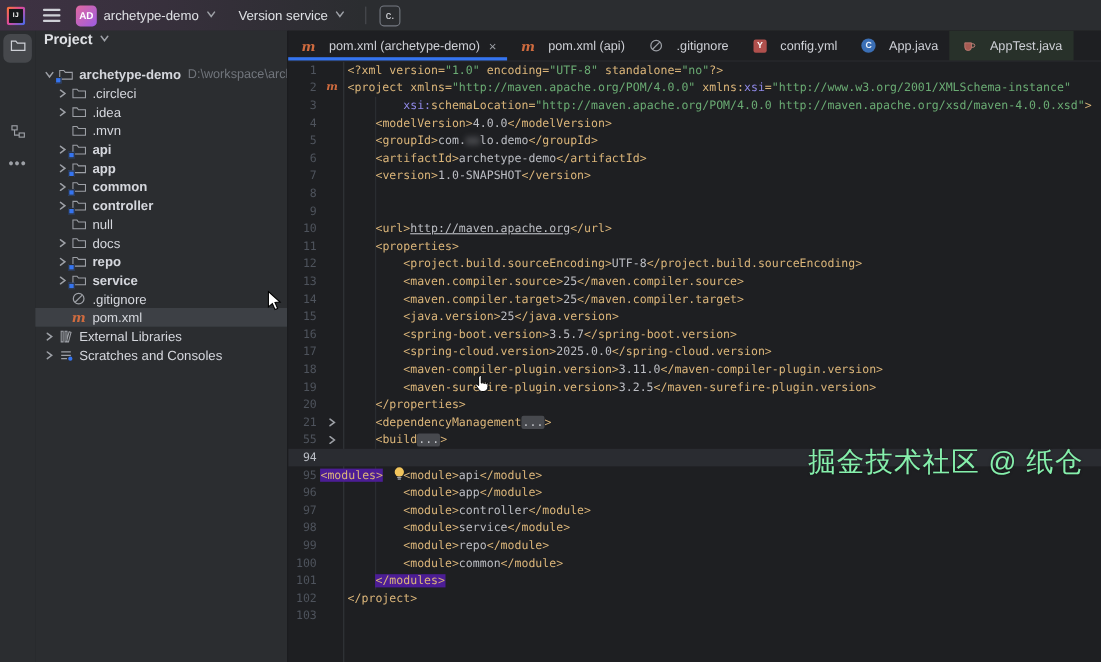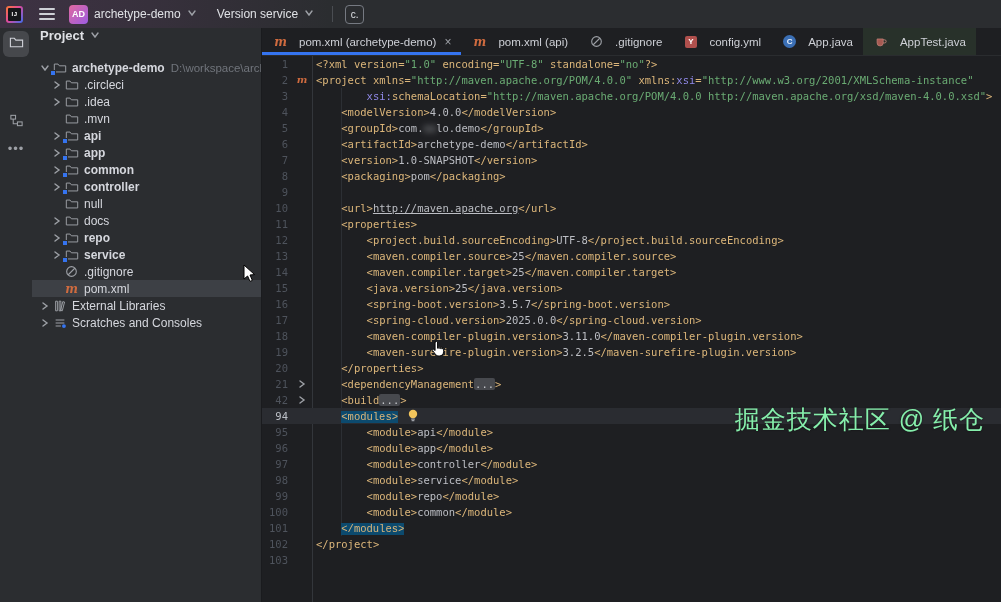--- a/index.html
+++ b/index.html
@@ -60,34 +60,34 @@
   .tab { display:flex; align-items:center; gap:6px; padding:0 10px; font-size:11.5px; color:#ced0d6;
     cursor:pointer; border-bottom:3px solid transparent; padding-top:3px; }
   .tab.active { border-bottom-color:#3574f0; }
   .tab.tinted { background:#28312a; }
   .tab-close { color:#9da0a6; font-size:12px; margin-left:2px; }
   #code-area { position:relative; height:546px; overflow:hidden;
     font-family:"DejaVu Sans Mono", monospace; font-size:10.5px; line-height:16px; }
   #gutter-line { position:absolute; left:50px; top:0; width:1px; height:546px; background:#33363b; }
   #indent-guide { position:absolute; left:79px; top:32px; width:1px; height:448px; background:#2c2f34; }
   .code-row { position:relative; height:16px; display:flex; white-space:pre; }
-  .code-row.caret { background:#2a2c31; }
+  .code-row.caret { background:#2a2c31;flex-direction:column; }
   .lnum { width:30px; flex:none; text-align:right; color:#4e535c; padding-right:4px; }
   .code-row.caret .lnum { color:#bcc0c7; }
   .gicon { width:20px; flex:none; display:inline-flex; align-items:center; justify-content:center; }
   .gicon.gm { color:#cf6b3f; font-style:italic; font-weight:bold; font-family:"DejaVu Serif",serif; font-size:10px; }
   .lcode { padding-left:4px; }
   .sg-tag { color:#dcb67a; }
   .sg-str { color:#6aab73; }
   .sg-ns  { color:#9089e8; }
   .sg-txt { color:#bcbec4; }
   .sg-url { color:#bcbec4; text-decoration:underline; }
   .sg-blur{ color:#bcbec4; filter:blur(3px); }
   .sg-fold{ background:#47494e; color:#c3c5ca; border-radius:2px; padding:0 1px; }
-  .sg-hltag{ background:#0c4a6e; color:#dcb67a;font-family:Liberation Mono, monospace; }
+  .sg-hltag{ background:#4c1d95; color:#dcb67a; }
   .bulb { display:inline-block; margin-left:9px; vertical-align:-2px; }
 
   
   #watermark { position:absolute; right:16px; bottom:12px; font-size:25px; font-weight:normal;
     color:#86efac; text-shadow:0 0 2px rgba(0,0,0,.6); letter-spacing:1px; }
   .cursor { position:absolute; pointer-events:none; z-index:50; }
 </style>
 </head>
 <body>
 <div id="app">
@@ -401,37 +401,37 @@
       <div id="gutter-line"></div>
       <div id="indent-guide"></div>
       <div id="code-lines">
           <div class="code-row"><span class="lnum">1</span><span class="gicon"></span><span class="lcode"><span class="sg-tag">&lt;?xml version=</span><span class="sg-str">"1.0"</span><span class="sg-tag"> encoding=</span><span class="sg-str">"UTF-8"</span><span class="sg-tag"> standalone=</span><span class="sg-str">"no"</span><span class="sg-tag">?&gt;</span></span></div>
           <div class="code-row"><span class="lnum">2</span><span class="gicon gm">m</span><span class="lcode"><span class="sg-tag">&lt;project xmlns=</span><span class="sg-str">"http://maven.apache.org/POM/4.0.0"</span><span class="sg-tag"> xmlns:</span><span class="sg-ns">xsi</span><span class="sg-tag">=</span><span class="sg-str">"http://www.w3.org/2001/XMLSchema-instance"</span></span></div>
           <div class="code-row"><span class="lnum">3</span><span class="gicon"></span><span class="lcode"><span class="sg-txt">        </span><span class="sg-ns">xsi:</span><span class="sg-tag">schemaLocation=</span><span class="sg-str">"http://maven.apache.org/POM/4.0.0 http://maven.apache.org/xsd/maven-4.0.0.xsd"</span><span class="sg-tag">&gt;</span></span></div>
           <div class="code-row"><span class="lnum">4</span><span class="gicon"></span><span class="lcode"><span class="sg-txt">    </span><span class="sg-tag">&lt;modelVersion&gt;</span><span class="sg-txt">4.0.0</span><span class="sg-tag">&lt;/modelVersion&gt;</span></span></div>
           <div class="code-row"><span class="lnum">5</span><span class="gicon"></span><span class="lcode"><span class="sg-txt">    </span><span class="sg-tag">&lt;groupId&gt;</span><span class="sg-txt">com.</span><span class="sg-blur">xx</span><span class="sg-txt">lo.demo</span><span class="sg-tag">&lt;/groupId&gt;</span></span></div>
           <div class="code-row"><span class="lnum">6</span><span class="gicon"></span><span class="lcode"><span class="sg-txt">    </span><span class="sg-tag">&lt;artifactId&gt;</span><span class="sg-txt">archetype-demo</span><span class="sg-tag">&lt;/artifactId&gt;</span></span></div>
           <div class="code-row"><span class="lnum">7</span><span class="gicon"></span><span class="lcode"><span class="sg-txt">    </span><span class="sg-tag">&lt;version&gt;</span><span class="sg-txt">1.0-SNAPSHOT</span><span class="sg-tag">&lt;/version&gt;</span></span></div>
-          <div class="code-row"><span class="lnum">8</span><span class="gicon"></span><span class="lcode"><span class="sg-txt">    </span><span class="sg-tag">&lt;packaging&gt;</span><span class="sg-txt">pom</span><span class="sg-tag">&lt;/packaging&gt;</span></span></div>
+          <div class="code-row"><span class="lnum">8</span><span class="gicon"></span></div>
           <div class="code-row"><span class="lnum">9</span><span class="gicon"></span></div>
           <div class="code-row"><span class="lnum">10</span><span class="gicon"></span><span class="lcode"><span class="sg-txt">    </span><span class="sg-tag">&lt;url&gt;</span><span class="sg-url">http://maven.apache.org</span><span class="sg-tag">&lt;/url&gt;</span></span></div>
           <div class="code-row"><span class="lnum">11</span><span class="gicon"></span><span class="lcode"><span class="sg-txt">    </span><span class="sg-tag">&lt;properties&gt;</span></span></div>
           <div class="code-row"><span class="lnum">12</span><span class="gicon"></span><span class="lcode"><span class="sg-txt">        </span><span class="sg-tag">&lt;project.build.sourceEncoding&gt;</span><span class="sg-txt">UTF-8</span><span class="sg-tag">&lt;/project.build.sourceEncoding&gt;</span></span></div>
           <div class="code-row"><span class="lnum">13</span><span class="gicon"></span><span class="lcode"><span class="sg-txt">        </span><span class="sg-tag">&lt;maven.compiler.source&gt;</span><span class="sg-txt">25</span><span class="sg-tag">&lt;/maven.compiler.source&gt;</span></span></div>
           <div class="code-row"><span class="lnum">14</span><span class="gicon"></span><span class="lcode"><span class="sg-txt">        </span><span class="sg-tag">&lt;maven.compiler.target&gt;</span><span class="sg-txt">25</span><span class="sg-tag">&lt;/maven.compiler.target&gt;</span></span></div>
           <div class="code-row"><span class="lnum">15</span><span class="gicon"></span><span class="lcode"><span class="sg-txt">        </span><span class="sg-tag">&lt;java.version&gt;</span><span class="sg-txt">25</span><span class="sg-tag">&lt;/java.version&gt;</span></span></div>
           <div class="code-row"><span class="lnum">16</span><span class="gicon"></span><span class="lcode"><span class="sg-txt">        </span><span class="sg-tag">&lt;spring-boot.version&gt;</span><span class="sg-txt">3.5.7</span><span class="sg-tag">&lt;/spring-boot.version&gt;</span></span></div>
           <div class="code-row"><span class="lnum">17</span><span class="gicon"></span><span class="lcode"><span class="sg-txt">        </span><span class="sg-tag">&lt;spring-cloud.version&gt;</span><span class="sg-txt">2025.0.0</span><span class="sg-tag">&lt;/spring-cloud.version&gt;</span></span></div>
           <div class="code-row"><span class="lnum">18</span><span class="gicon"></span><span class="lcode"><span class="sg-txt">        </span><span class="sg-tag">&lt;maven-compiler-plugin.version&gt;</span><span class="sg-txt">3.11.0</span><span class="sg-tag">&lt;/maven-compiler-plugin.version&gt;</span></span></div>
           <div class="code-row"><span class="lnum">19</span><span class="gicon"></span><span class="lcode"><span class="sg-txt">        </span><span class="sg-tag">&lt;maven-surefire-plugin.version&gt;</span><span class="sg-txt">3.2.5</span><span class="sg-tag">&lt;/maven-surefire-plugin.version&gt;</span></span></div>
           <div class="code-row"><span class="lnum">20</span><span class="gicon"></span><span class="lcode"><span class="sg-txt">    </span><span class="sg-tag">&lt;/properties&gt;</span></span></div>
           <div class="code-row"><span class="lnum">21</span><span class="gicon"><svg width="10" height="10" viewBox="0 0 10 10">
                 <polyline points="3,2 7,5 3,8" fill="none" stroke="#9da0a6" stroke-width="1.4" stroke-linecap="round"></polyline>
               </svg></span><span class="lcode"><span class="sg-txt">    </span><span class="sg-tag">&lt;dependencyManagement</span><span class="sg-fold">...</span><span class="sg-tag">&gt;</span></span></div>
-          <div class="code-row"><span class="lnum">42</span><span class="gicon"><svg width="10" height="10" viewBox="0 0 10 10">
+          <div class="code-row"><span class="lnum">55</span><span class="gicon"><svg width="10" height="10" viewBox="0 0 10 10">
                 <polyline points="3,2 7,5 3,8" fill="none" stroke="#9da0a6" stroke-width="1.4" stroke-linecap="round"></polyline>
               </svg></span><span class="lcode"><span class="sg-txt">    </span><span class="sg-tag">&lt;build</span><span class="sg-fold">...</span><span class="sg-tag">&gt;</span></span></div>
           <div class="code-row caret"><span class="lnum">94</span><span class="gicon"></span><span class="lcode"><span class="sg-txt">    </span><span class="sg-hltag">&lt;modules&gt;</span><span class="bulb"><svg width="12" height="13" viewBox="0 0 12 13">
                   <circle cx="6" cy="5" r="4.2" fill="#f2c55c"></circle>
                   <rect x="4" y="9.4" width="4" height="1.3" rx="0.6" fill="#9da0a6"></rect>
                   <rect x="4.5" y="11.1" width="3" height="1.1" rx="0.55" fill="#9da0a6"></rect>
                 </svg></span></span></div>
           <div class="code-row"><span class="lnum">95</span><span class="gicon"></span><span class="lcode"><span class="sg-txt">        </span><span class="sg-tag">&lt;module&gt;</span><span class="sg-txt">api</span><span class="sg-tag">&lt;/module&gt;</span></span></div>
           <div class="code-row"><span class="lnum">96</span><span class="gicon"></span><span class="lcode"><span class="sg-txt">        </span><span class="sg-tag">&lt;module&gt;</span><span class="sg-txt">app</span><span class="sg-tag">&lt;/module&gt;</span></span></div>
           <div class="code-row"><span class="lnum">97</span><span class="gicon"></span><span class="lcode"><span class="sg-txt">        </span><span class="sg-tag">&lt;module&gt;</span><span class="sg-txt">controller</span><span class="sg-tag">&lt;/module&gt;</span></span></div>

